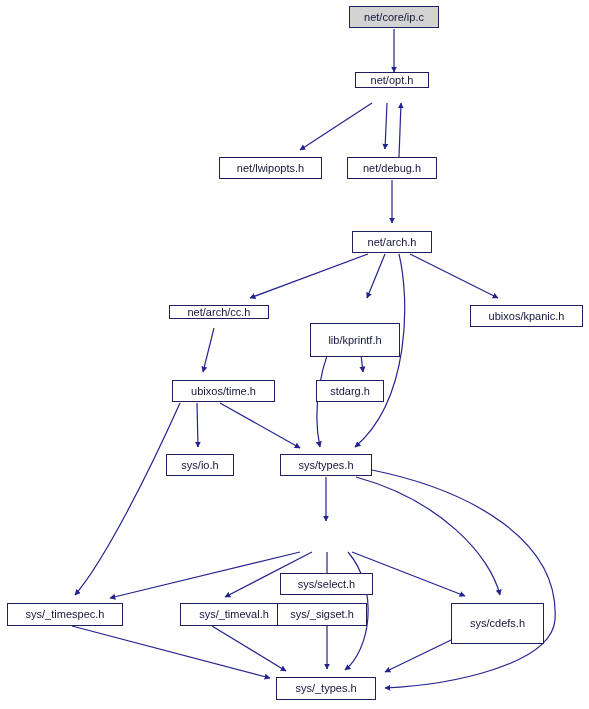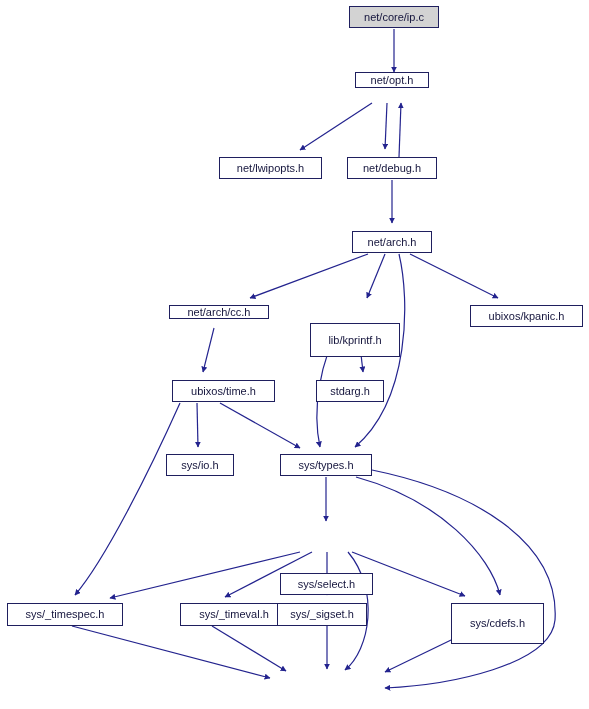--- a/index.html
+++ b/index.html
@@ -154,14 +154,17 @@
     </div>
   <div class="node" style="left:148px; top:603px; width:108px; height:23px;margin-left:32px;">
       <span>sys/_timeval.h</span>
     </div>
   <div class="node" style="left:277px; top:603px; width:90px; height:23px;">
       <span>sys/_sigset.h</span>
     </div>
   <div class="node" style="left:451px; top:603px; width:93px;  height:41px;">
       <span>sys/cdefs.h</span>
     </div>
+  <div class="node" style="left:276px; top:677px; width:100px; height:23px;">
+      <span>sys/_types.h</span>
+    </div>
 
 </div>
 
 </body></html>

